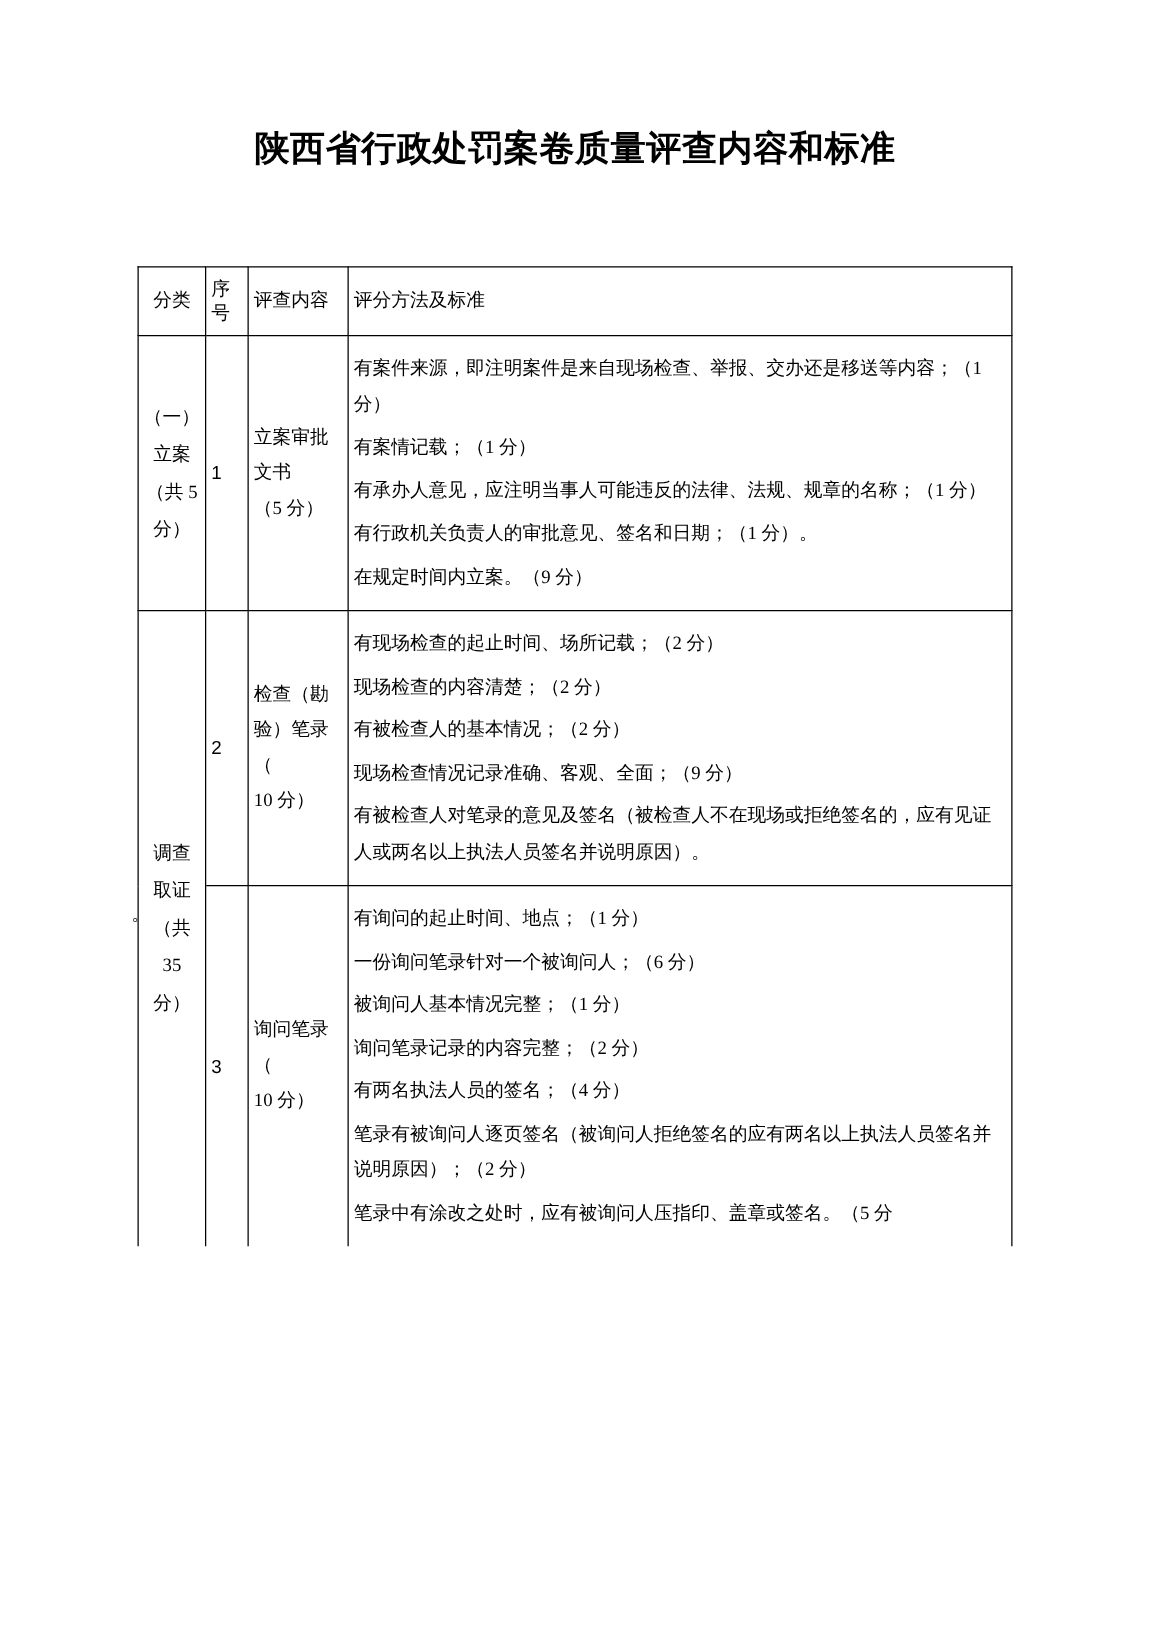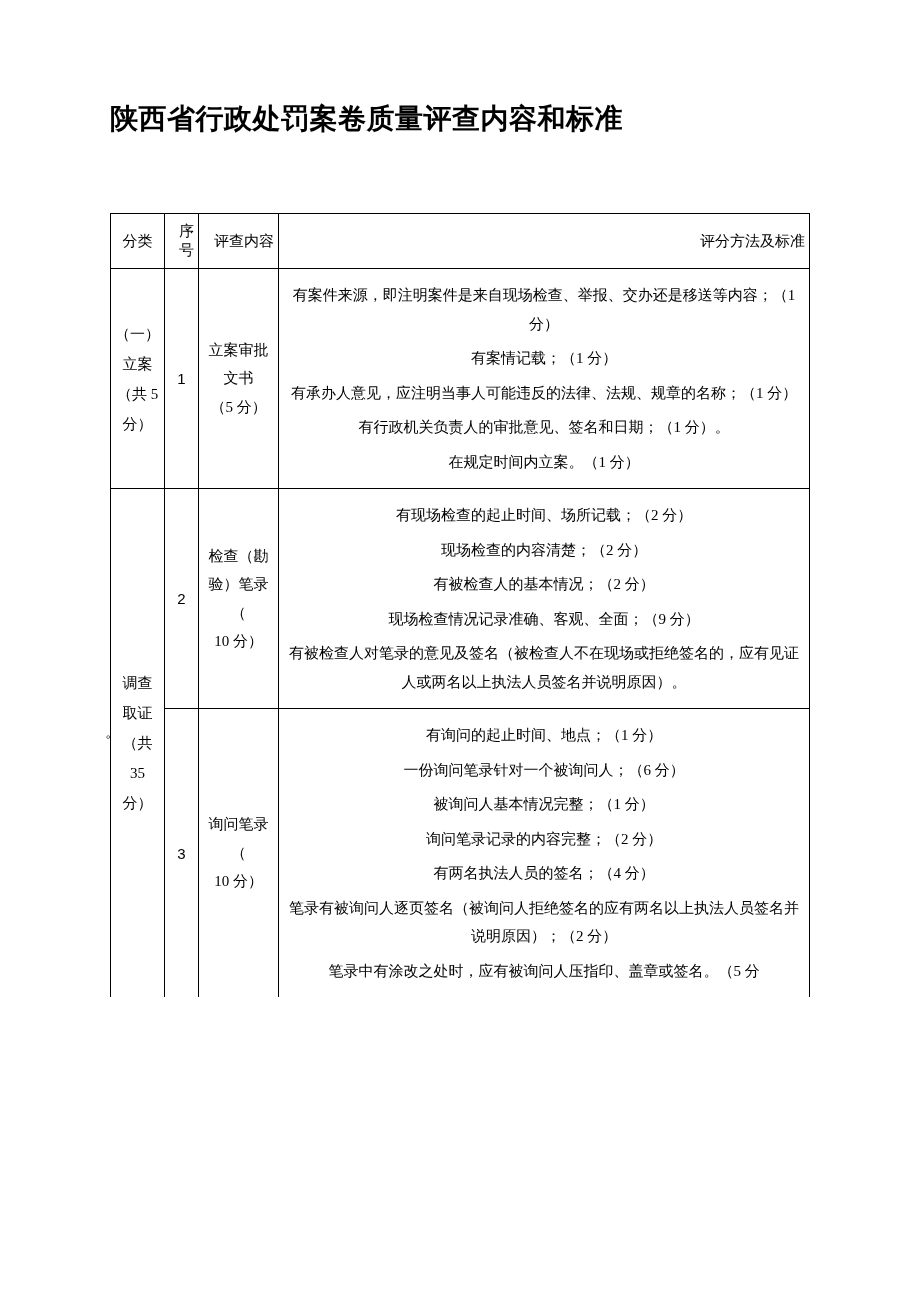--- a/index.html
+++ b/index.html
@@ -7,39 +7,40 @@
     background: #ffffff;
     font-family: "SimSun", "宋体", serif;
     width: 920px;
     padding: 100px 110px 280px 110px;
     color: #000;
   }
   h1 {
     font-family: Liberation Sans, sans-serif;
     font-size: 28px;
     font-weight: bold;
+    text-align: center;
     margin-bottom: 75px;
     letter-spacing: 0.5px;
   }
   table {
     border-collapse: collapse;
     width: 100%;
     font-size: 15px;
   }
   th, td {
     border: 1px solid #000;
     padding: 6px 4px;
     vertical-align: middle;
-    text-align: center;
+    text-align: left;
   }
   th.cat, td.cat { width: 54px; text-align: center; line-height: 2.0; }
   th.idx, td.idx { width: 34px; font-family: Arial, sans-serif; }
   th.content, td.content { width: 80px; line-height: 1.9; }
   th.std, td.std { line-height: 1.9; }
-  th { text-align: right; font-weight: normal; padding-top: 8px; padding-bottom: 8px; }
+  th { text-align: left; font-weight: normal; padding-top: 8px; padding-bottom: 8px; }
   .std-block { margin: 6px 0; }
   td.no-bottom { border-bottom: none; }
   td.special-cat { position: relative; }
   .dot-outside {
     position: absolute;
     left: -6px;
     top: 228px;
     font-size: 15px;
   }
 </style>
@@ -68,21 +69,21 @@
     <td class="content">
       <div>立案审批</div>
       <div>文书</div>
       <div>（5 分）</div>
     </td>
     <td class="std">
       <div class="std-block">有案件来源，即注明案件是来自现场检查、举报、交办还是移送等内容；（1 分）</div>
       <div class="std-block">有案情记载；（1 分）</div>
       <div class="std-block">有承办人意见，应注明当事人可能违反的法律、法规、规章的名称；（1 分）</div>
       <div class="std-block">有行政机关负责人的审批意见、签名和日期；（1 分）。</div>
-      <div class="std-block">在规定时间内立案。（1 分）</div>
+      <div class="std-block">在规定时间内立案。（9 分）</div>
     </td>
   </tr>
 
   <tr>
     <td class="cat special-cat no-bottom" rowspan="2">
       <span class="dot-outside">。</span>
       <div>调查</div>
       <div>取证</div>
       <div>（共</div>
       <div>35 分）</div>

